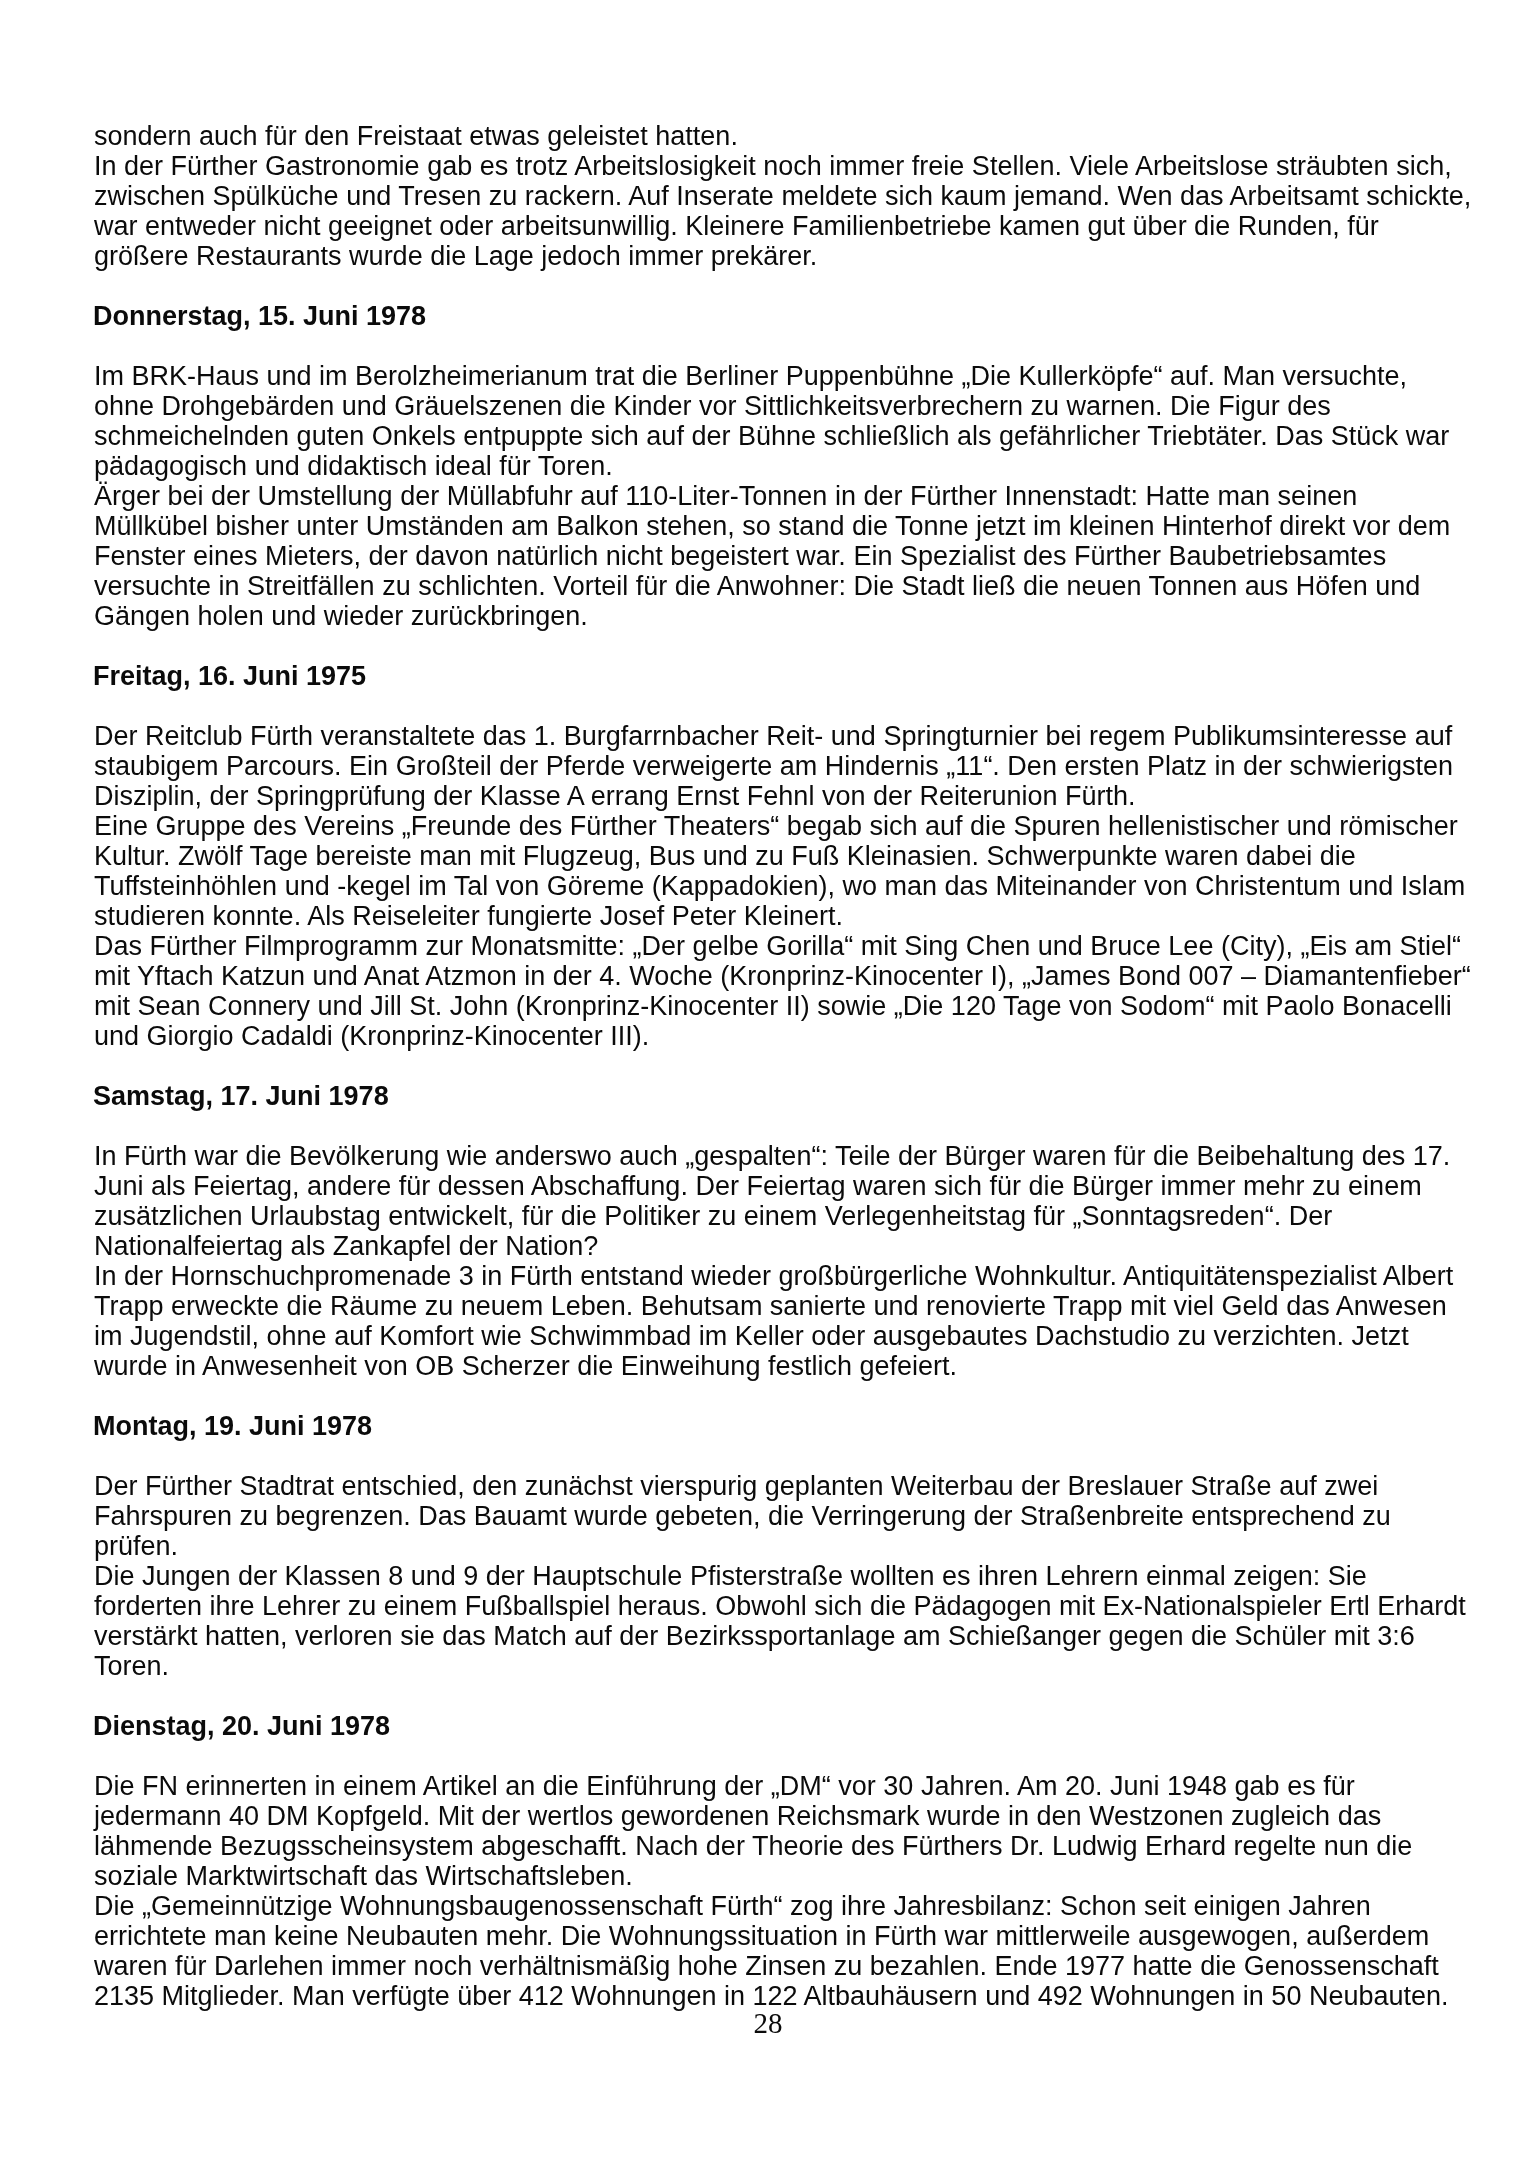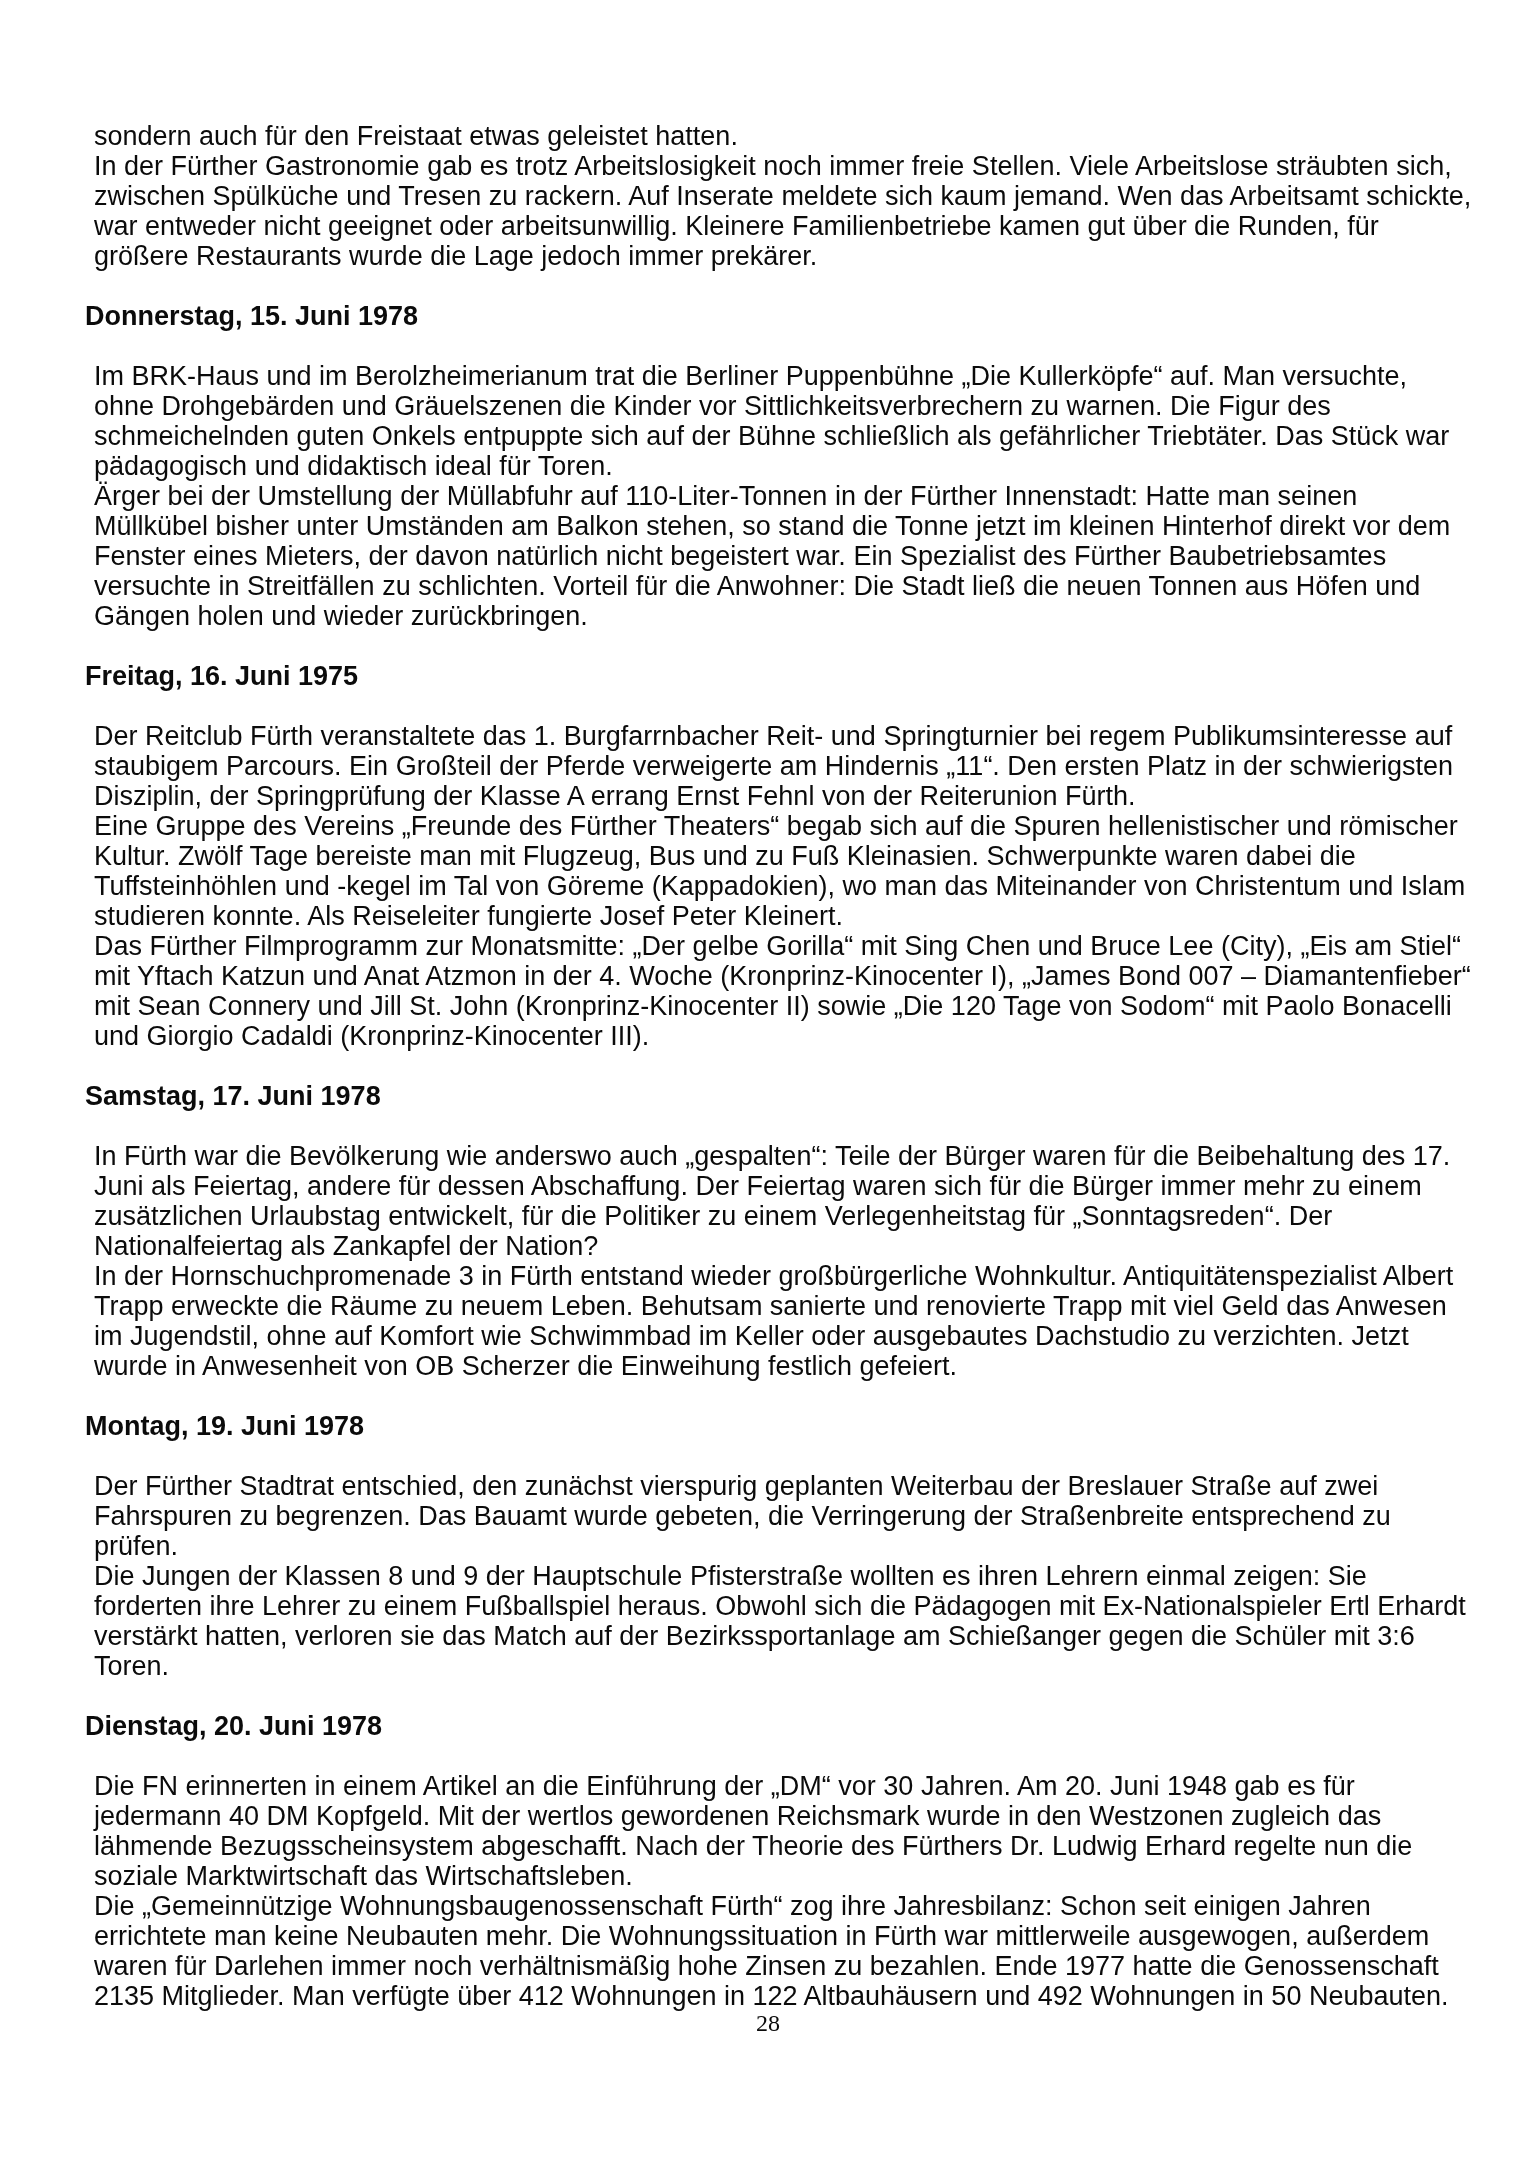--- a/index.html
+++ b/index.html
@@ -18,31 +18,31 @@
     line-height: 30px;
   }
   .paragraph { margin: 13px; }
   .line {
     height: 30px;
     white-space: nowrap;
   }
   .heading {
     font-weight: bold;
     height: 30px;
-    margin: 30px 0 30px 4px;
+    margin: 30px 0 30px 12px;
     white-space: nowrap;
   }
   .page-footer {
     position: absolute;
     top: 2006px;
     left: 0;
     width: 100%;
     text-align: center;
     font-family: "Liberation Serif", "DejaVu Serif", serif;
-    font-size: 24px;
+    font-size: 29px;
     line-height: 34px;
   }
 </style>
 </head>
 <body>
 
 <main class="page-content">
     <div class="paragraph">
       <div class="line">sondern auch für den Freistaat etwas geleistet hatten.</div>
       <div class="line">In der Fürther Gastronomie gab es trotz Arbeitslosigkeit noch immer freie Stellen. Viele Arbeitslose sträubten sich,</div>

